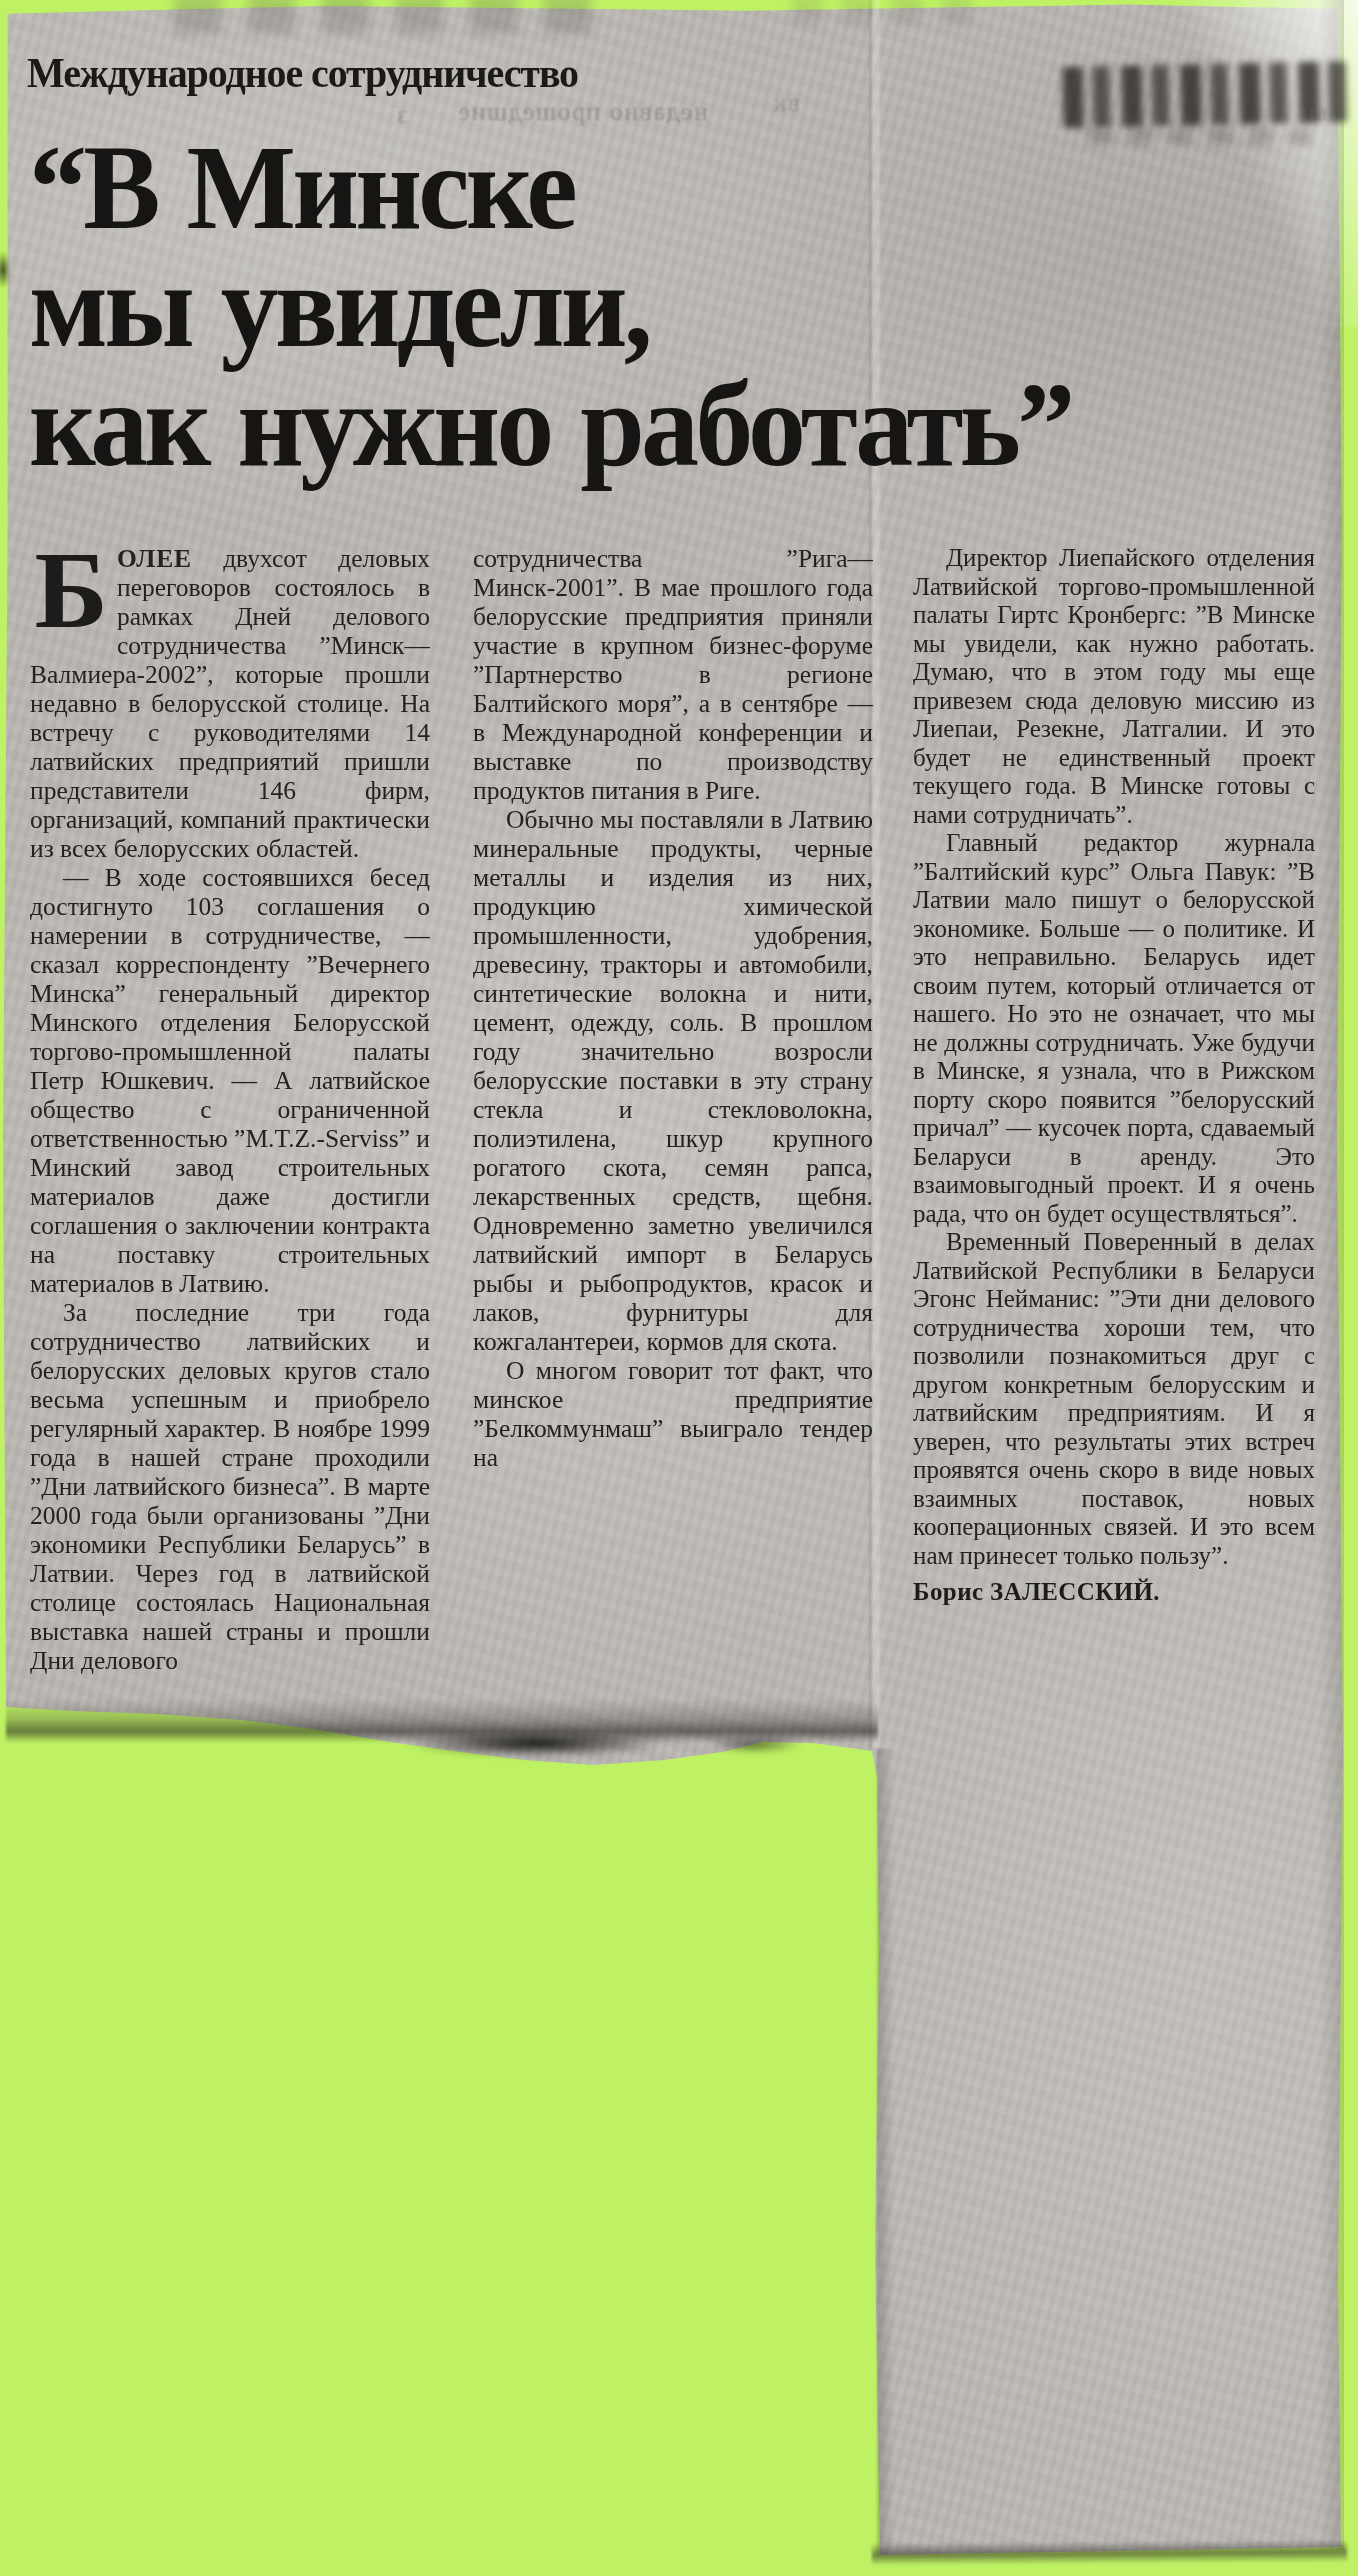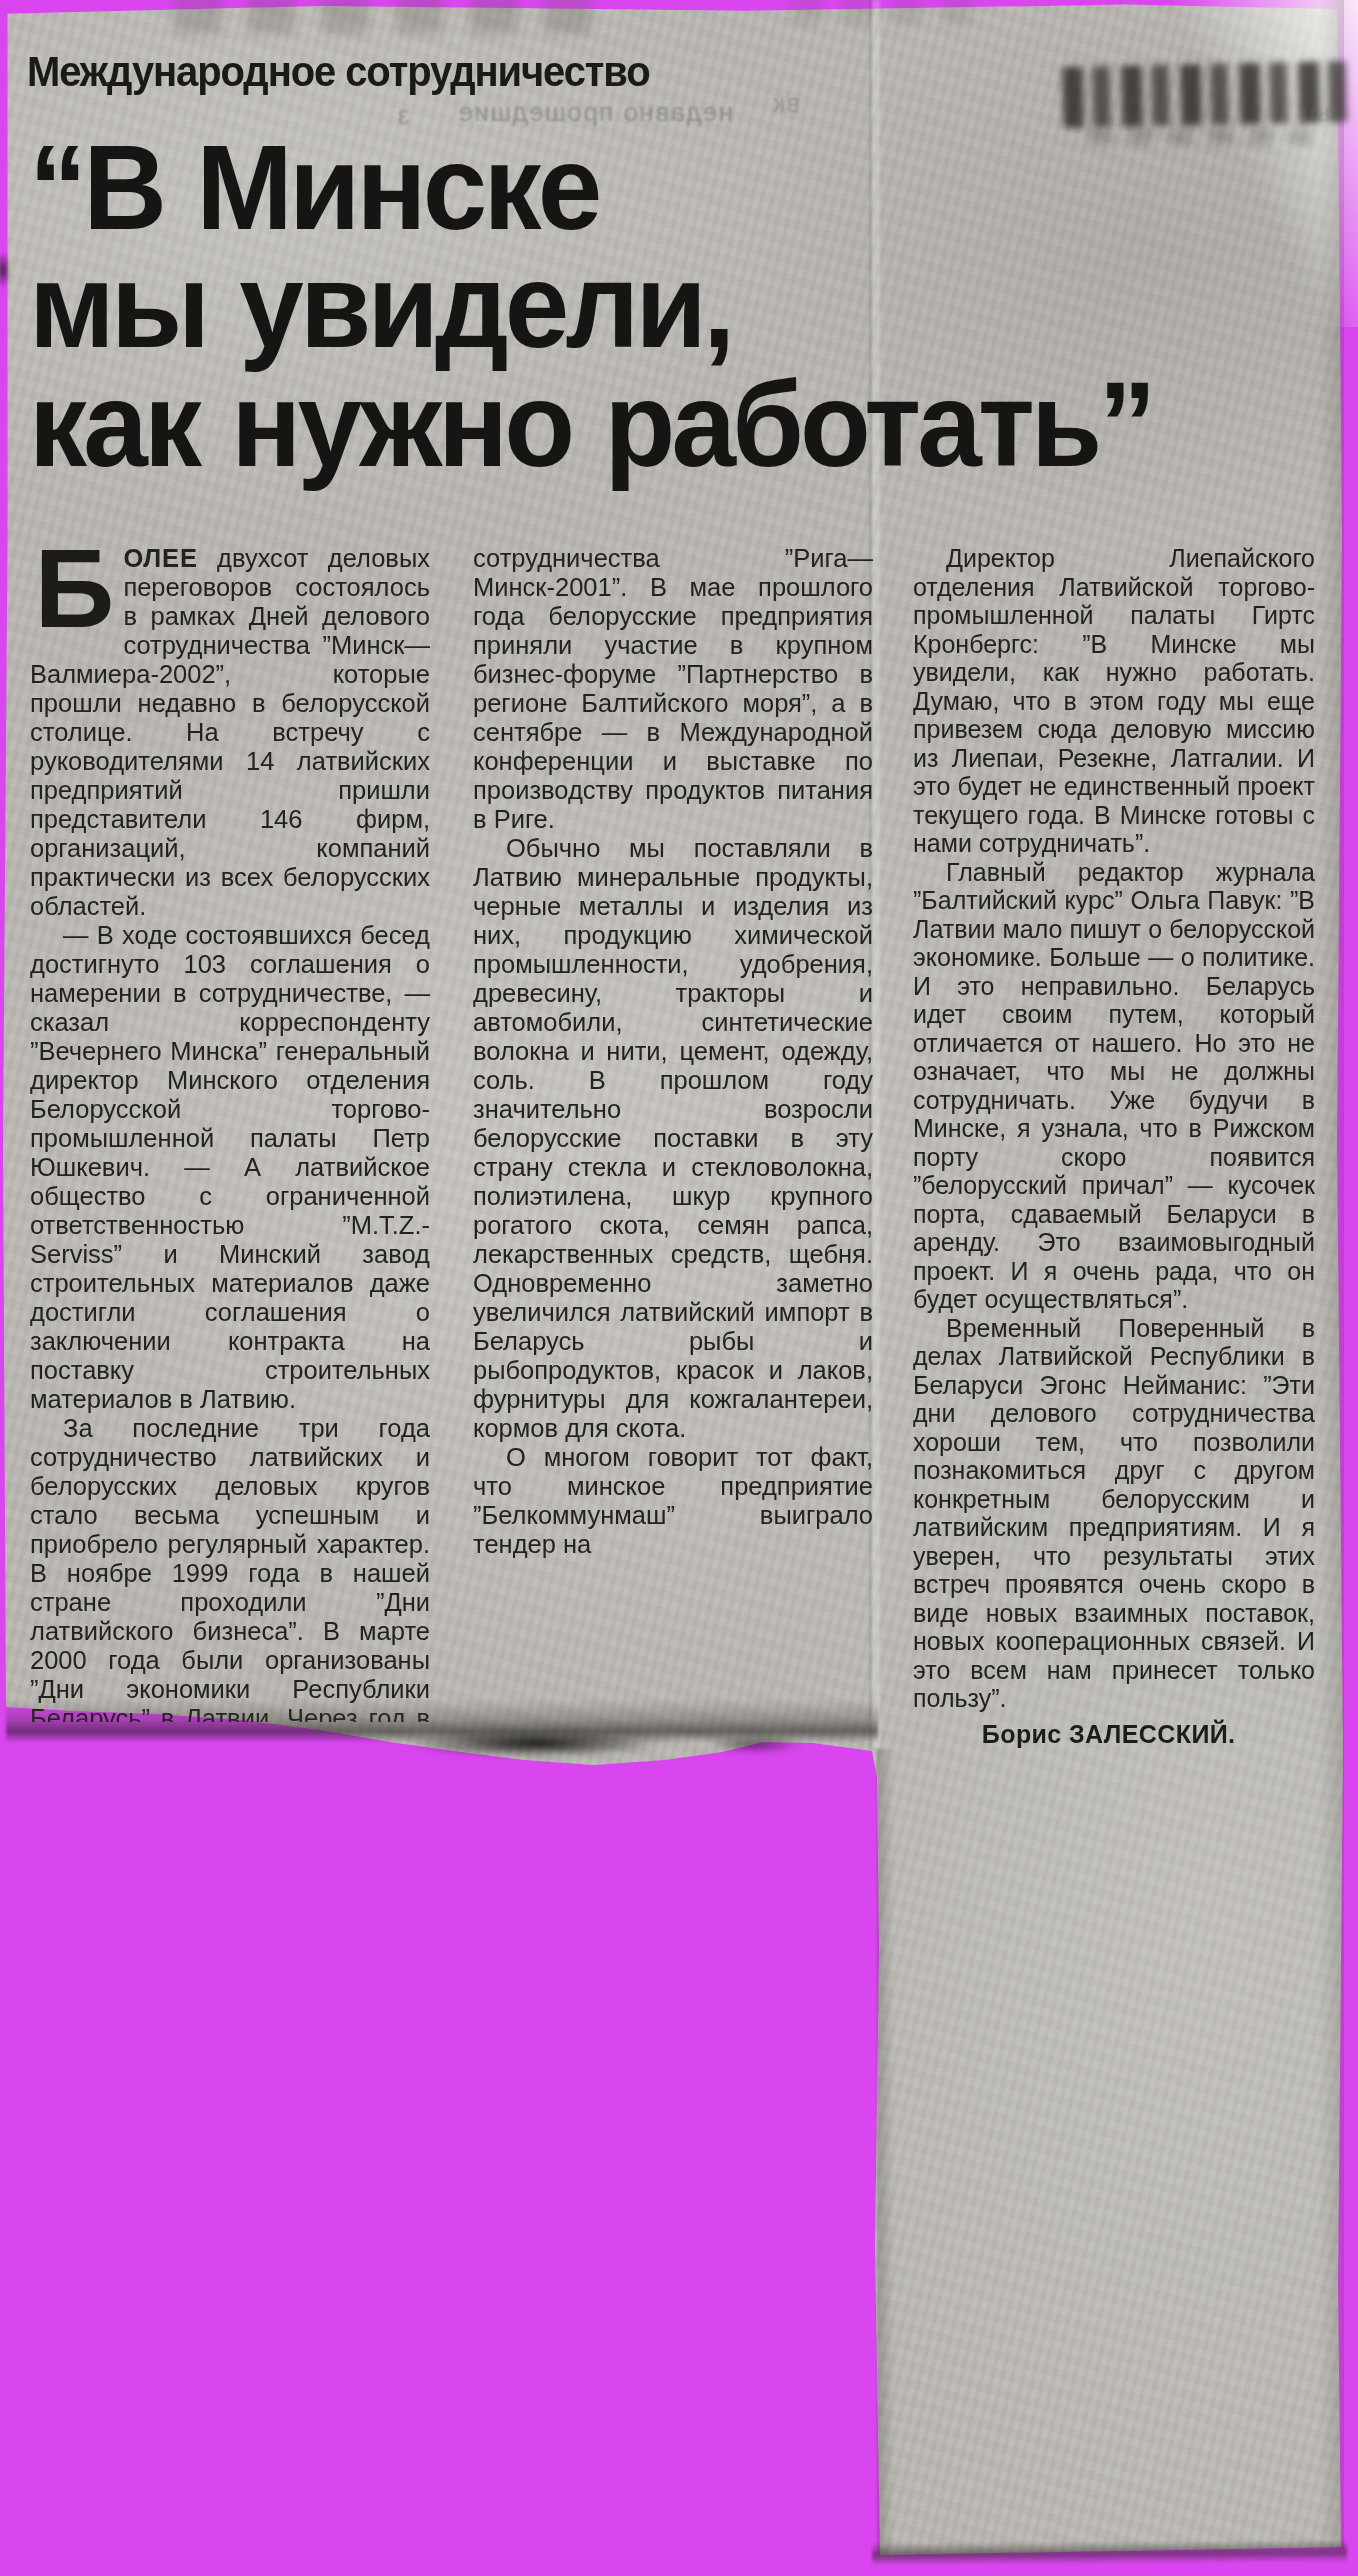--- a/index.html
+++ b/index.html
@@ -1,22 +1,22 @@
 <!DOCTYPE html>
 <html lang="ru" style="font-size:12px"><head>
 <meta charset="utf-8">
 <style>
   html,body{margin:0;padding:0;}
   body{background:#e9e8e5;}
   .page{
     position:relative;
     width:1358px;height:2576px;
-    background:#d946ef;
+    background:#bef264;
     overflow:hidden;
-    font-family:Liberation Sans, sans-serif;
+    font-family:Liberation Serif, serif;
     color:#24221f;
   }
   
   .paper{
     position:absolute;inset:0;
     background-color:#c9c6c1;
     background-image:
       radial-gradient(913px 533px at 20% 8%,  rgba(255,255,255,.16), rgba(255,255,255,0) 60%),
       radial-gradient(685px 457px at 85% 10%,  rgba(0,0,0,.06), rgba(0,0,0,0) 60%),
       radial-gradient(761px 685px at 40% 45%, rgba(255,255,255,.09), rgba(0,0,0,.045) 85%),
@@ -130,21 +130,21 @@
   .col3{left:913px;width:402px;font-size:25px;line-height:28.5px;height:2016px;}
   .col p{margin:0;text-indent:33px;}
   .col p.cont,.col p.lead{text-indent:0;}
   .dropcap{
     float:left;font-weight:bold;
     font-size:111px;line-height:85px;
     padding:3px 9px 0 4.6px;color:#1d1c1a;
   }
   .lead-caps{font-weight:bold;letter-spacing:0.8px;}
   .byline{
-    text-align:center;text-indent:0 !important;
+    text-align:left;text-indent:0 !important;
     font-weight:bold;margin-top:7.6px !important;padding-right:10.7px;letter-spacing:0.4px;
     color:#1d1c1a;
   }
 </style>
 </head>
 <body>
 
 <div class="page">
 
   <div class="paper"></div>

